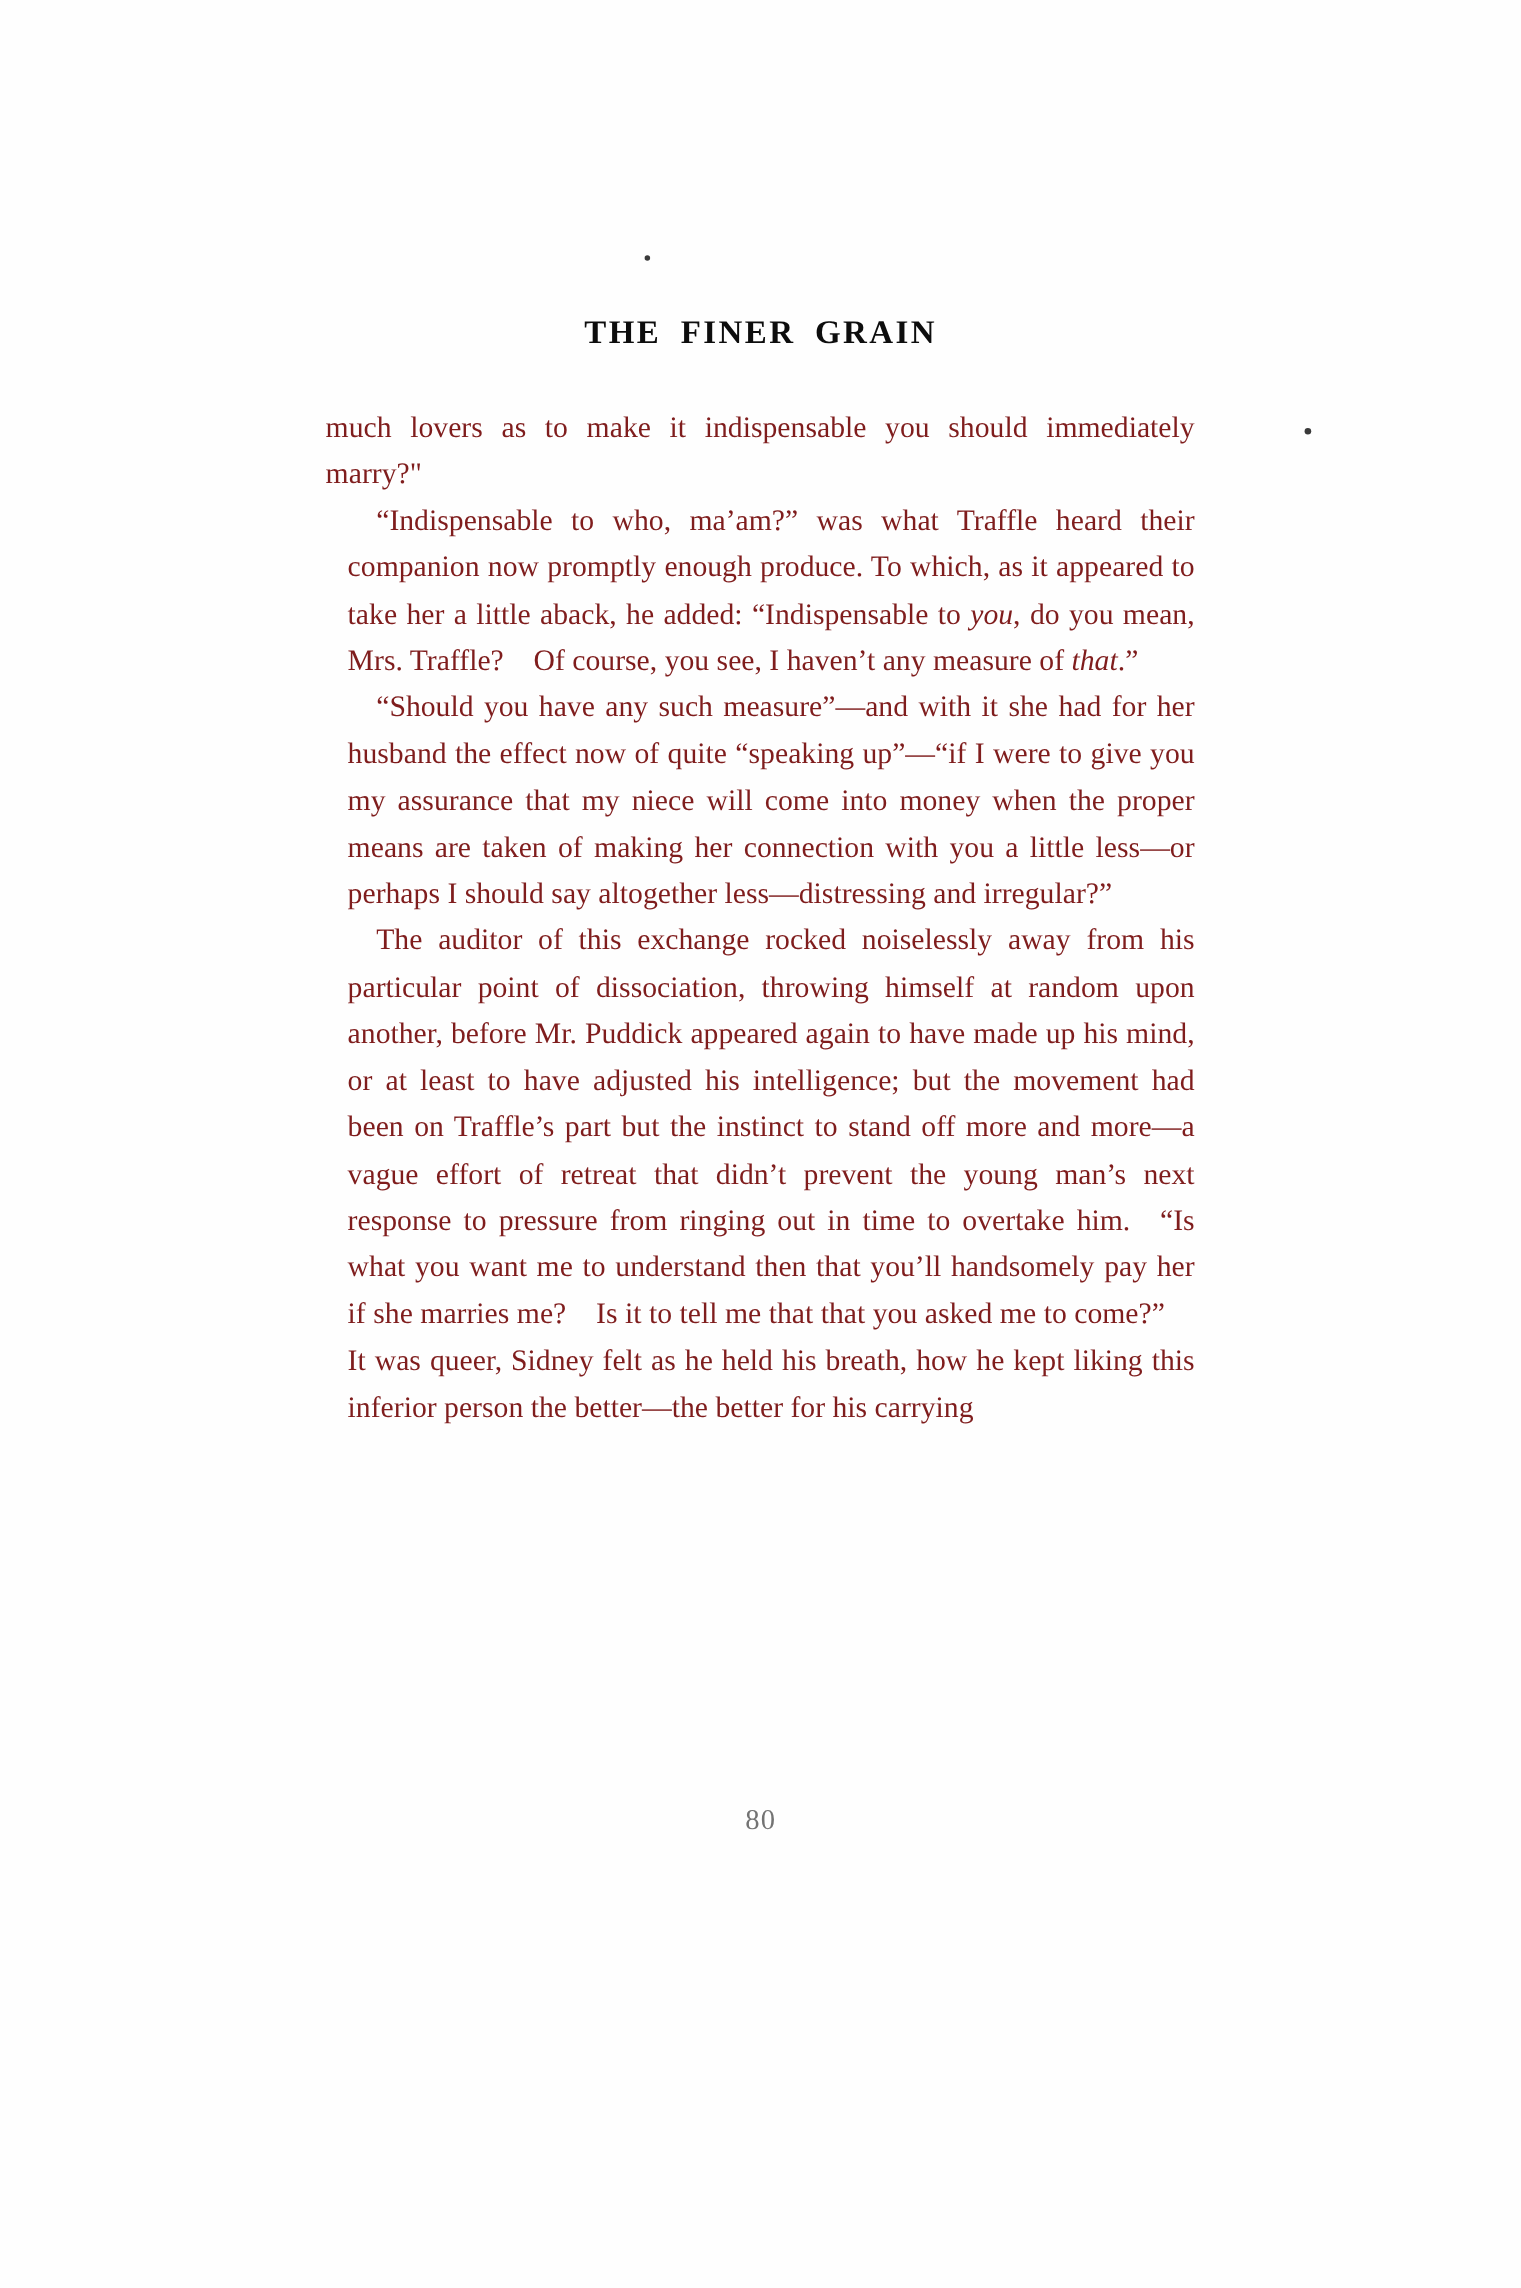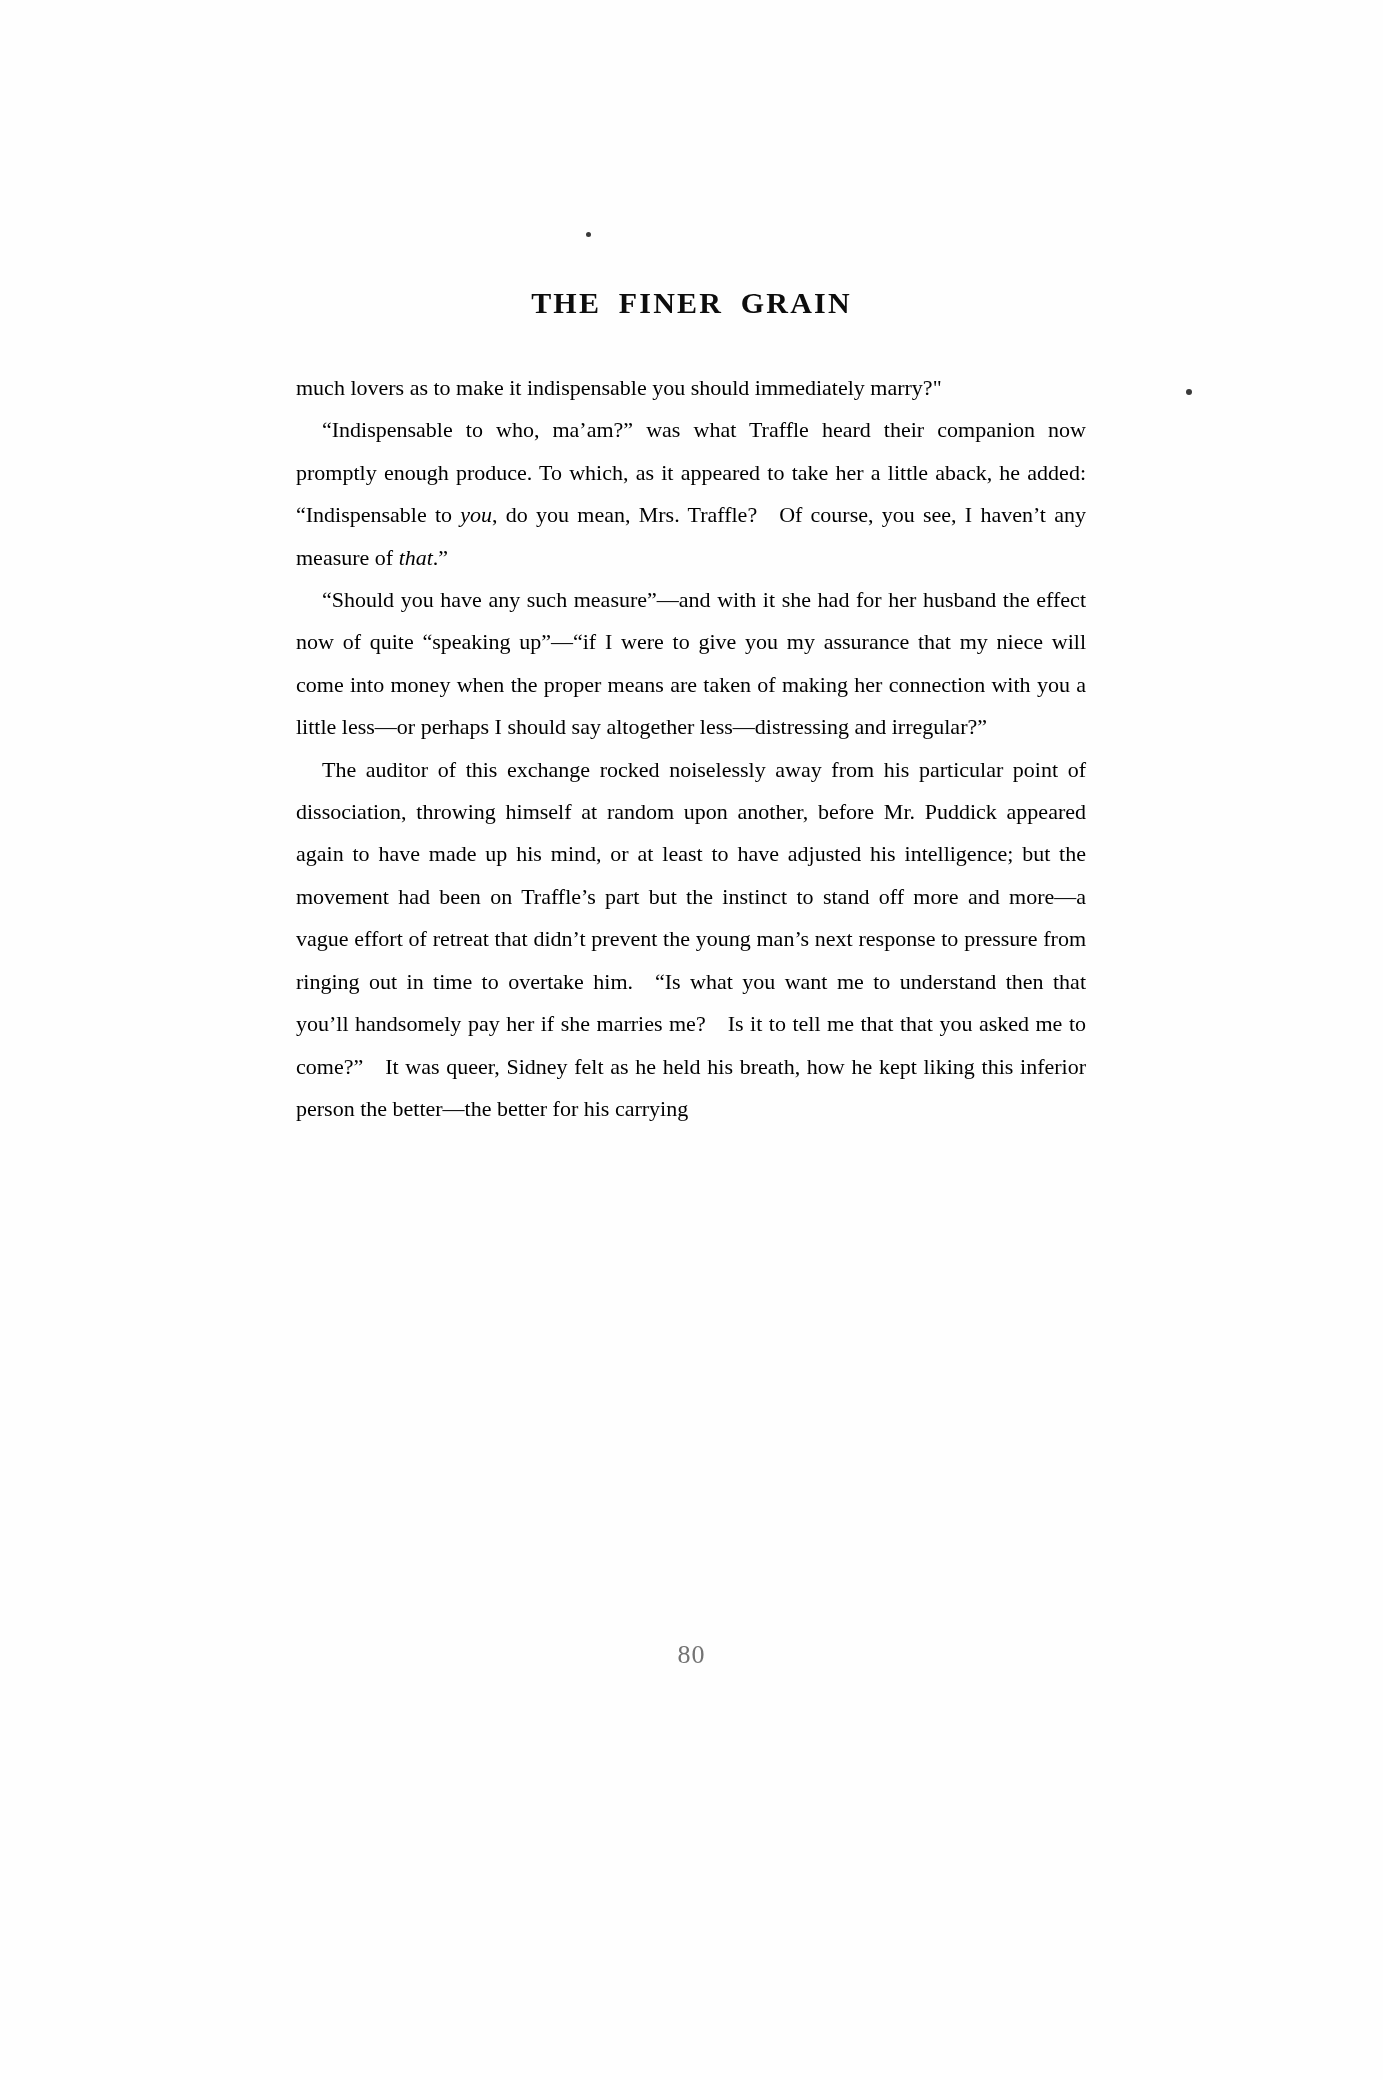--- a/index.html
+++ b/index.html
@@ -52,31 +52,32 @@
     letter-spacing: 2.2px;
     word-spacing: 8px;
     color: #0d0d0d;
   }
   .textblock {
     position: absolute;
     left: 296px;
     top: 367px;
     width: 790px;
     text-align: justify;
-    font-size: 22px;
+    font-size: 27px;
     line-height: 42.4px;
-    color: #000000;
+    color: #7f1d1d;
     -webkit-font-smoothing: antialiased;
   }
   .textblock p {
     margin: 0;
     text-indent: 0;
   }
   .textblock p.ind {
     text-indent: 26px;
+    margin-left: 20px;
   }
   .textblock i {
     font-style: italic;
   }
   .folio {
     position: absolute;
     left: 0;
     top: 1640px;
     width: 1383px;
     text-align: center;

